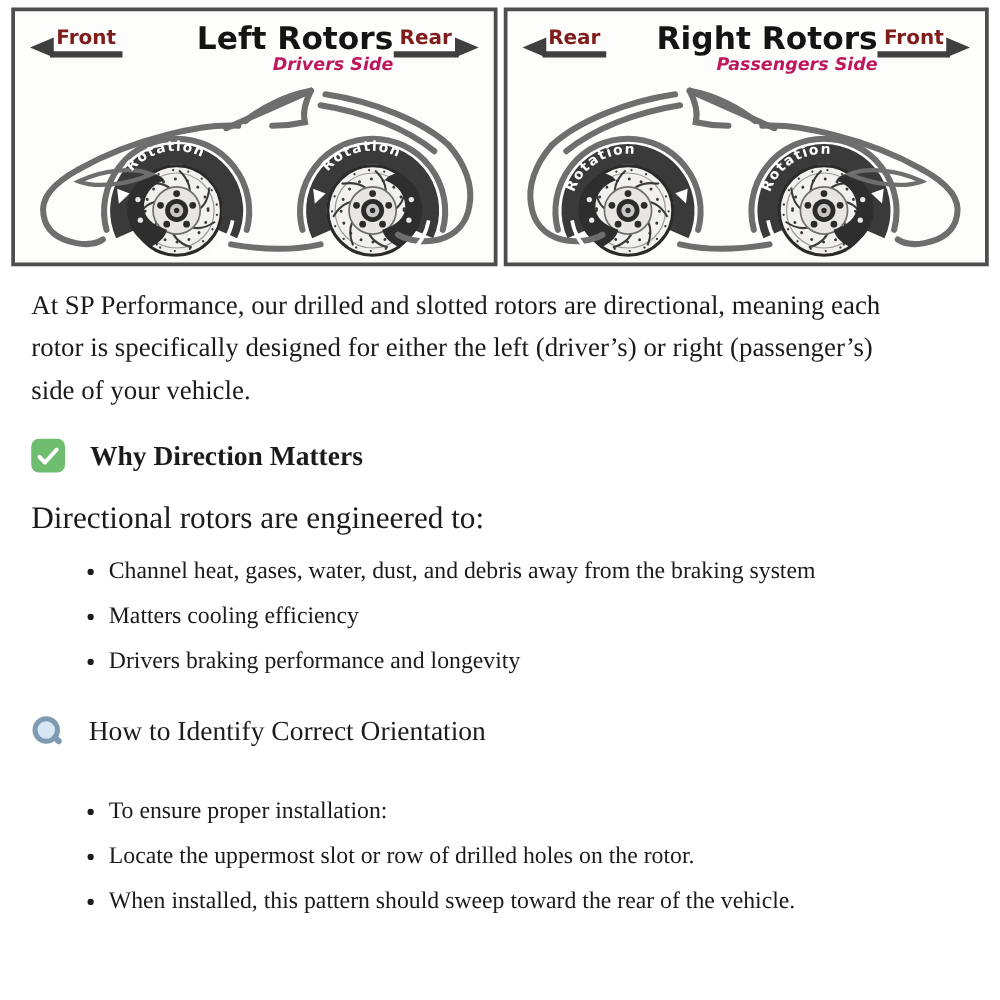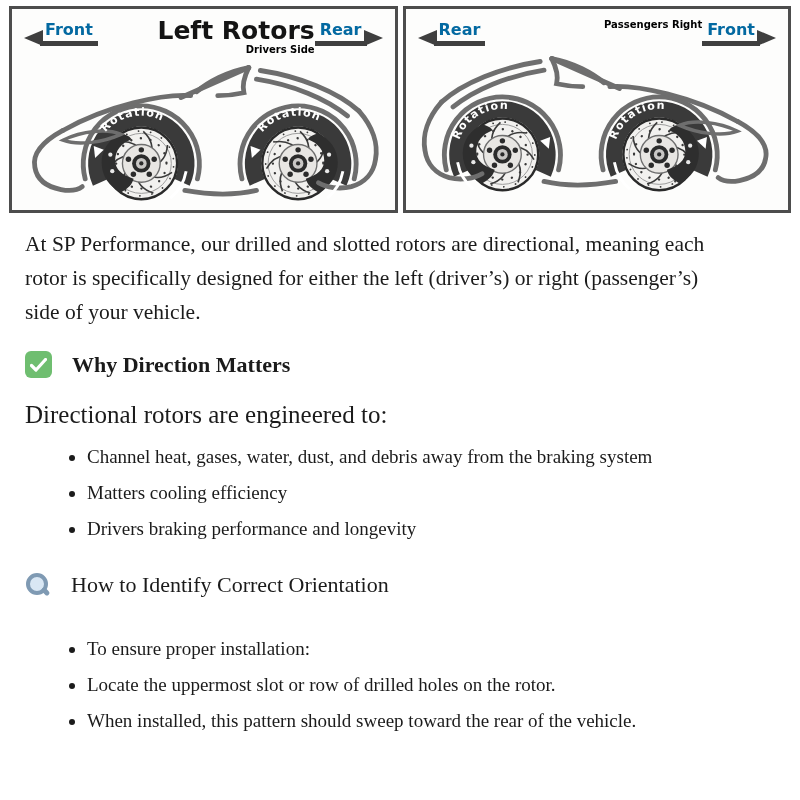--- a/index.html
+++ b/index.html
@@ -4,23 +4,23 @@
 <style>
   html,body{margin:0;padding:0;background:#fff;}
   body{width:800px;height:800px;overflow:hidden;font-family:"Liberation Serif",serif;color:#1b1b1b;}
 
   
   .diagram{display:flex;gap:5px;margin:6px 9px 0 9px;}
   .panel{flex:1;border:3px solid #4d4d4d;background:#fdfdfc;height:201px;position:relative;}
   .panel-header{display:flex;justify-content:space-between;align-items:flex-start;padding:8px 12px 0 12px;font-family:"DejaVu Sans",sans-serif;}
   .panel-title-block{flex:1;text-align:right;margin-top:1px;}
   .panel-title{font-size:25px;font-weight:bold;color:#141414;line-height:1.0;}
-  .panel-subtitle{font-size:10px;font-weight:bold;color:#000000;margin-top:1px;}
+  .panel-subtitle{font-size:14px;font-weight:bold;font-style:italic;color:#be185d;margin-top:1px;}
   .dirarrow{display:flex;font-family:"DejaVu Sans",sans-serif;margin-top:4px;}
-  .dirarrow .lbl{font-size:16px;font-weight:bold;color:#0369a1;line-height:1;padding:1px 5px 3px 5px;border-bottom:5px solid #3f3f3f;}
+  .dirarrow .lbl{font-size:16px;font-weight:bold;color:#7f1d1d;line-height:1;padding:1px 5px 3px 5px;border-bottom:5px solid #3f3f3f;}
   .tri{width:0;height:0;border-top:8px solid transparent;border-bottom:8px solid transparent;margin-top:9px;}
   .tri-left{border-right:19px solid #3f3f3f;margin-right:-3px;}
   .tri-right{border-left:19px solid #3f3f3f;margin-left:-3px;}
   .car-svg{display:block;width:100%;height:150px;}
 
   
   .article{padding:14px 25px 0 25px;}
   .intro{font-size:21.5px;line-height:34px;margin:0 0 22px 0;max-width:710px;}
   .sec-heading{display:flex;align-items:center;gap:20px;font-size:22px;margin:0 0 20px 0;}
   .sec-heading.bold{font-weight:bold;}
@@ -135,21 +135,22 @@
     </svg>
   </div>
 
   <div class="panel">
     <div class="panel-header">
       <div class="dirarrow">
         <span class="tri tri-left"></span>
         <span class="lbl">Rear</span>
       </div>
       <div class="panel-title-block">
-        <div class="panel-subtitle">Passengers Right</div>
+        <div class="panel-title">Right Rotors</div>
+        <div class="panel-subtitle">Passengers Side</div>
       </div>
       <div class="dirarrow">
         <span class="lbl">Front</span>
         <span class="tri tri-right"></span>
       </div>
     </div>
     <svg class="car-svg" viewBox="0 0 382 155">
       <g transform="translate(382,0) scale(-1,1)">
           <use href="#carfull"></use>
         </g>

